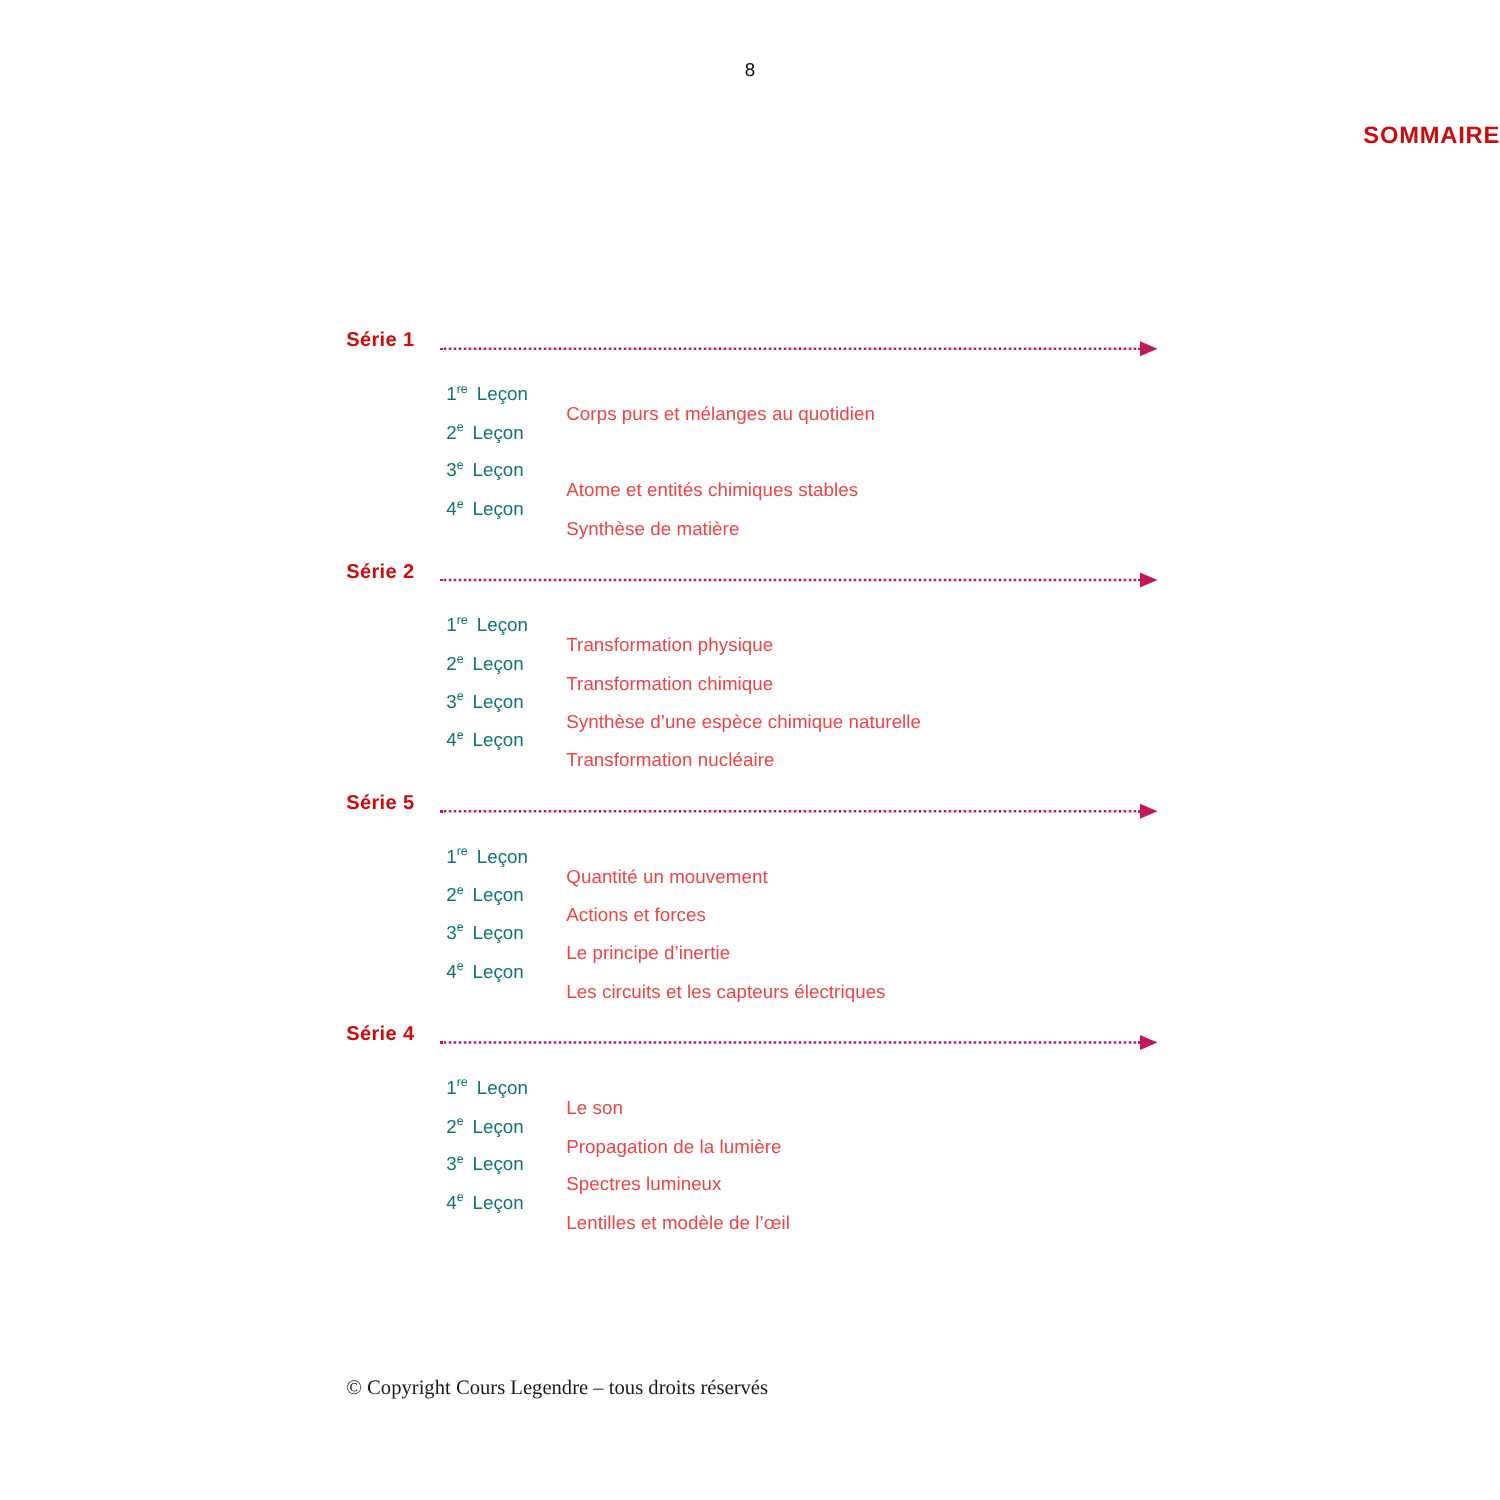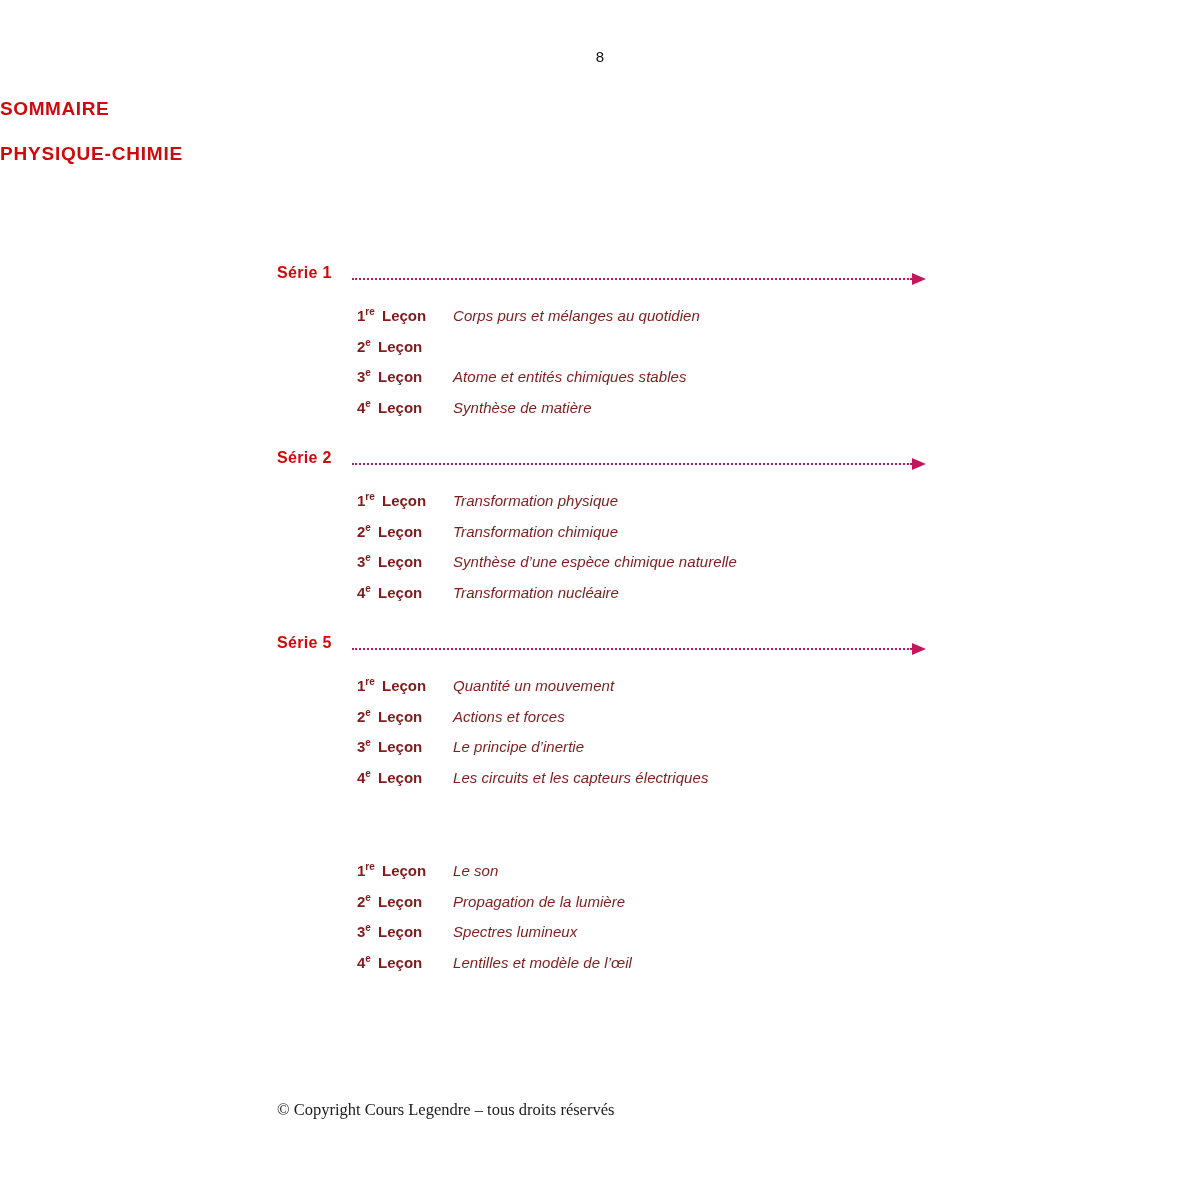--- a/index.html
+++ b/index.html
@@ -32,21 +32,21 @@
     color: #111111;
     letter-spacing: 0.2px;
   }
 
   
   .title-block {
     position: absolute;
     top: 98px;
     left: 0;
     width: 1200px;
-    text-align: left;
+    text-align: right;
   }
   .title-line {
     font-weight: bold;
     color: #CE0A0A;
     letter-spacing: 0.6px;
   }
   .title-main   { font-size: 19px; margin-bottom: 23px; }
   .title-sub    { font-size: 15px; margin-bottom: 23px; }
   .title-third  { font-size: 19px; letter-spacing: 0.8px; }
 
@@ -114,41 +114,40 @@
   .lesson-row {
     position: relative;
     height: 30.6px;
   }
   .lesson-tag {
     position: absolute;
     left: 357px;
     top: 0;
     width: 96px;
     font-size: 15px;
-    font-weight: bold;
-    color: #7f1d1d;
+    font-weight: normal;
+    color: #0f766e;
     white-space: nowrap;
     line-height: 20px;
   }
   .lesson-tag sup {
     font-size: 10px;
     vertical-align: super;
     line-height: 0;
   }
   .lesson-tag .gap { display: inline-block; width: 3px; }
   .lesson-title {
     position: absolute;
     left: 453px;
-    top: 0;
+    top: 16px;
     font-size: 15px;
-    color: #7f1d1d;
+    color: #ef4444;
     white-space: nowrap;
     line-height: 20px;
     letter-spacing: 0.05px;
-    font-style: italic;
   }
 
   
   .footer {
     position: absolute;
     left: 277px;
     top: 1100px;
     font-family: "Liberation Serif", serif;
     font-size: 16.5px;
     color: #1a1a1a;
@@ -157,21 +156,20 @@
 </style>
 </head>
 <body>
 
 <div class="page">
 
   <div class="page-number">8</div>
 
   <div class="title-block">
     <div class="title-line title-main">SOMMAIRE</div>
-    <div class="title-line title-third">PHYSIQUE-CHIMIE</div>
   </div>
 
   <div class="series-list">
       <div class="series">
         <div class="series-header">
           <div class="series-label">Série 1</div>
           <div class="series-arrow">
             <div class="shaft"></div>
             <div class="head"></div>
           </div>
@@ -242,20 +240,27 @@
             <div class="lesson-tag"><span>3</span><sup>e</sup><span class="gap"></span> <span>Leçon</span></div>
             <div class="lesson-title">Le principe d’inertie</div>
           </div>
           <div class="lesson-row">
             <div class="lesson-tag"><span>4</span><sup>e</sup><span class="gap"></span> <span>Leçon</span></div>
             <div class="lesson-title">Les circuits et les capteurs électriques</div>
           </div>
         </div>
       </div>
       <div class="series">
+        <div class="series-header">
+          <div class="series-label">Série 4</div>
+          <div class="series-arrow">
+            <div class="shaft"></div>
+            <div class="head"></div>
+          </div>
+        </div>
         <div class="lessons">
           <div class="lesson-row">
             <div class="lesson-tag"><span>1</span><sup>re</sup><span class="gap"></span> <span>Leçon</span></div>
             <div class="lesson-title">Le son</div>
           </div>
           <div class="lesson-row">
             <div class="lesson-tag"><span>2</span><sup>e</sup><span class="gap"></span> <span>Leçon</span></div>
             <div class="lesson-title">Propagation de la lumière</div>
           </div>
           <div class="lesson-row">

